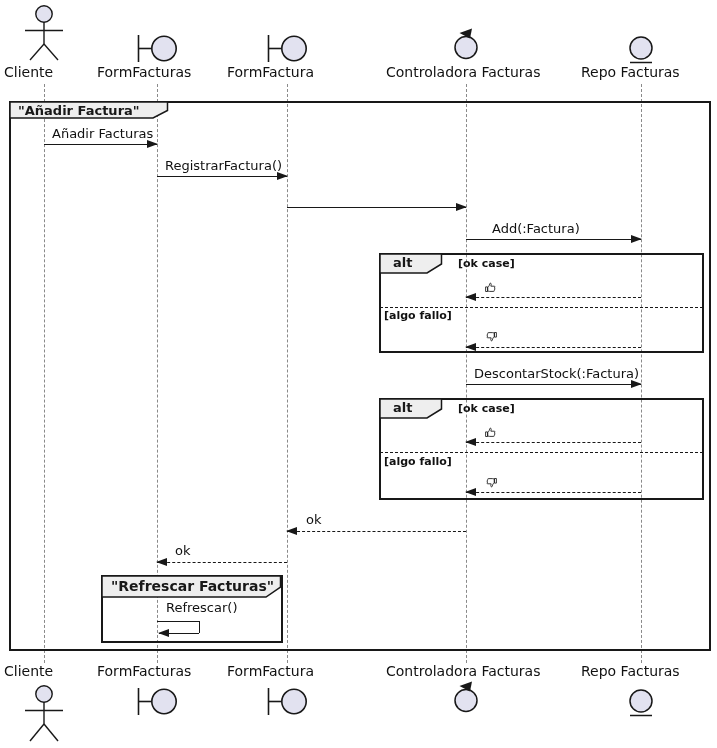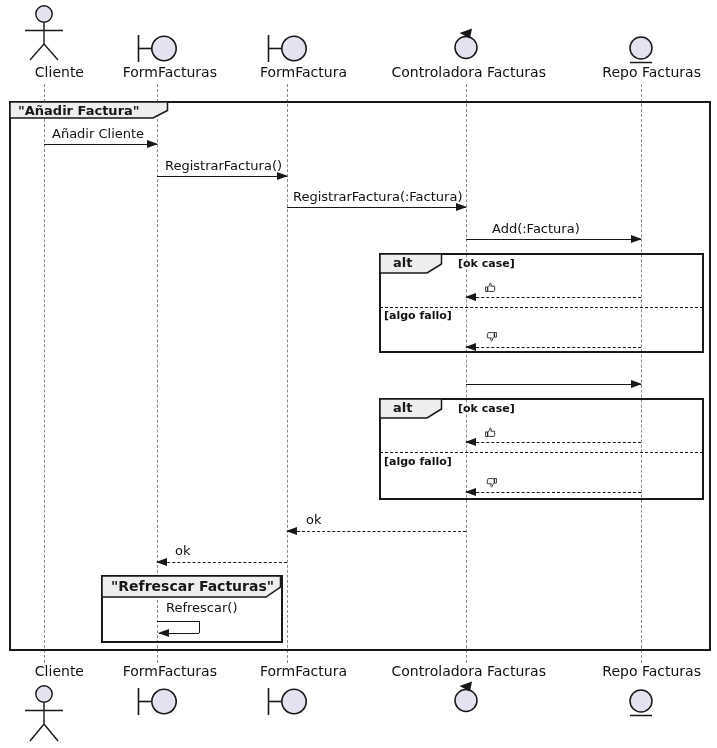--- a/index.html
+++ b/index.html
@@ -9,21 +9,21 @@
     font-family:"DejaVu Sans","Liberation Sans",sans-serif;
   }
   .abs{position:absolute;}
   
   .ll{position:absolute;width:0;top:84px;height:579px;border-left:1px dashed #8a8a8a;}
   
   .frame{position:absolute;border:2px solid #181818;box-sizing:border-box;background:transparent;}
   .pent{position:absolute;line-height:0;}
   .pent-label{position:absolute;font-weight:bold;white-space:nowrap;}
   
-  .pname{position:absolute;font-size:14px;text-align:right;white-space:nowrap;color:#111;}
+  .pname{position:absolute;font-size:14px;text-align:left;white-space:nowrap;color:#111;}
   
   .msg{position:absolute;font-size:13px;white-space:nowrap;color:#111;}
   .guard{position:absolute;font-size:11px;font-weight:bold;white-space:nowrap;color:#111;}
   
   .arr{position:absolute;height:0;border-top:1px solid #181818;}
   .arr.dash{border-top-style:dashed;}
   .vline{position:absolute;width:0;border-left:1px solid #181818;}
   .divider{position:absolute;height:0;border-top:1px dashed #181818;}
   .head{position:absolute;width:0;height:0;border-top:4.5px solid transparent;border-bottom:4.5px solid transparent;}
   .head.r{right:-1px;top:-5px;border-left:11px solid #181818;}
@@ -84,31 +84,30 @@
   <div class="pname" style="left:581px;top:64px;width:120px">Repo Facturas</div>
 
   <div class="frame" style="left:9px;top:101px;width:702px;height:550px"></div>
   <div class="pent" style="left:9px;top:101px">
     <svg width="160" height="18" viewBox="0 0 160 18">
       <polygon points="1,1 158.5,1 158.5,9.5 144,17 1,17" fill="#EEEEEE" stroke="#181818" stroke-width="1.5"></polygon>
     </svg>
   </div>
   <div class="pent-label" style="left:18px;top:103px;font-size:13px">"Añadir Factura"</div>
 
-  <div class="msg" style="left:52px;top:126px">Añadir Cliente</div>
+  <div class="msg" style="left:52px;top:126px">Añadir Facturas</div>
   <div class="arr" style="left:44px;top:144px;width:113px">
       <span class="head r"></span>
     </div>
 
   <div class="msg" style="left:165px;top:158px">RegistrarFactura()</div>
   <div class="arr" style="left:157px;top:176px;width:130px">
       <span class="head r"></span>
     </div>
 
-  <div class="msg" style="left:293px;top:189px">RegistrarFactura(:Factura)</div>
   <div class="arr" style="left:287px;top:207px;width:179px">
       <span class="head r"></span>
     </div>
 
   <div class="msg" style="left:492px;top:221px">Add(:Factura)</div>
   <div class="arr" style="left:466px;top:239px;width:175px">
       <span class="head r"></span>
     </div>
 
   <div class="frame" style="left:379px;top:253px;width:325px;height:100px"></div>
@@ -131,20 +130,21 @@
   <div class="guard" style="left:384px;top:309px">[algo fallo]</div>
   <div class="thumb flip" style="left:484px;top:330px">
     <svg width="14" height="14" viewBox="0 0 14 14">
       <path d="M1.6 6.9h2v4.6h-2z M3.7 11.1V7.3c.9-.4 1.6-1.6 1.9-3.2.1-.6.4-.9.8-.9.5 0 .9.4.8 1l-.3 2h3.3c.5 0 .8.3.8.7s-.3.7-.7.7c.4.1.6.4.6.7 0 .4-.3.6-.7.7.3.1.5.3.5.6 0 .4-.3.6-.7.7.2.1.3.3.3.5 0 .4-.3.6-.8.6H5.7c-.8 0-1.5-.2-2-.4z" fill="#ffffff" stroke="#181818" stroke-width=".85" stroke-linejoin="round"></path>
     </svg>
   </div>
   <div class="arr dash" style="left:466px;top:347px;width:175px">
       <span class="head l"></span>
     </div>
 
+  <div class="msg" style="left:474px;top:366px">DescontarStock(:Factura)</div>
   <div class="arr" style="left:466px;top:384px;width:175px">
       <span class="head r"></span>
     </div>
 
   <div class="frame" style="left:379px;top:398px;width:325px;height:102px"></div>
   <div class="pent" style="left:379px;top:398px">
     <svg width="64" height="21" viewBox="0 0 64 21">
       <polygon points="1,1 62.5,1 62.5,11 48,20 1,20" fill="#EEEEEE" stroke="#181818" stroke-width="1.5"></polygon>
     </svg>
   </div>

